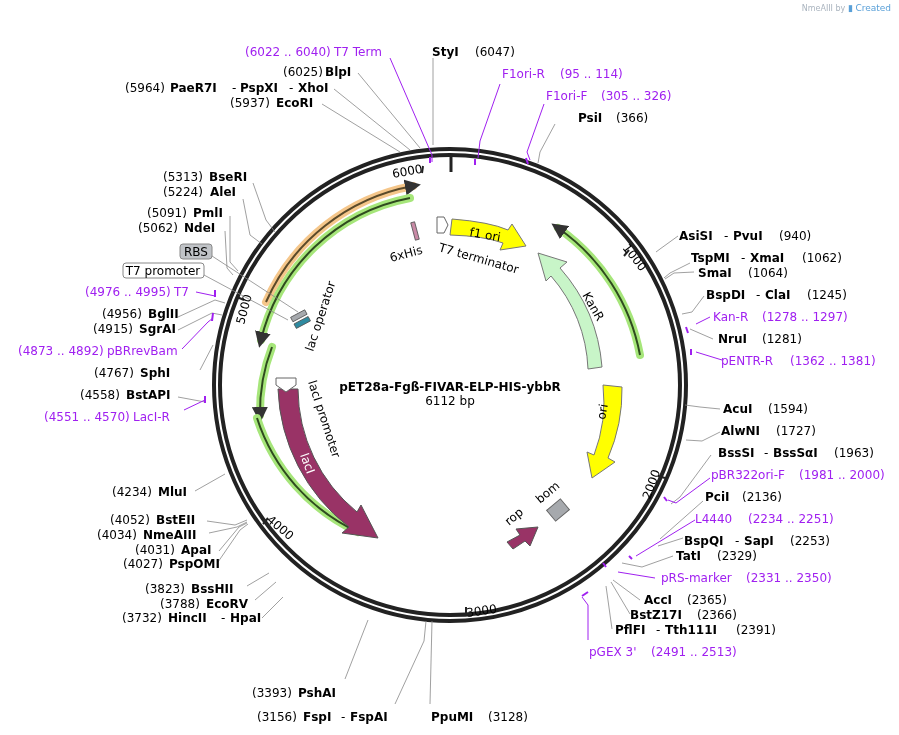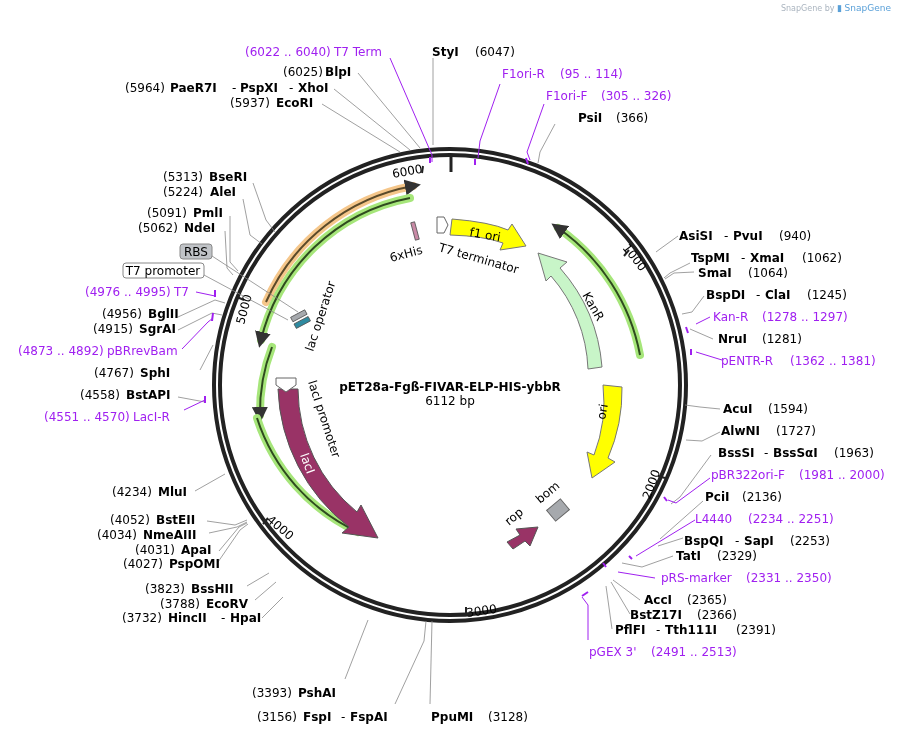--- a/index.html
+++ b/index.html
@@ -10,23 +10,23 @@
   .pos { fill:#000; }
   .primer { fill:#a020f0; }
   .feat { font-size:12px; fill:#000; }
   .wm { position:absolute; right:8px; top:3px; font-size:8px; color:#aab4bf; font-family:"DejaVu Sans", sans-serif; }
   .wm b { color:#5aa0d8; font-weight:normal; font-size:9px; }
 </style>
 </head>
 <body>
 
 <div class="wm">
-  <span>SnapGene by</span>
+  <span>NmeAIII by</span>
   <b>▮</b>
-  <b>SnapGene</b>
+  <b>Created</b>
 </div>
 
 <svg width="899" height="735" viewBox="0 0 899 735">
   <defs>
     <marker id="arrDark" markerWidth="8" markerHeight="8" refX="4" refY="4" orient="auto">
       <path d="M0,0 L8,4 L0,8 z" fill="#333"></path>
     </marker>
   </defs>
 
   <g>

